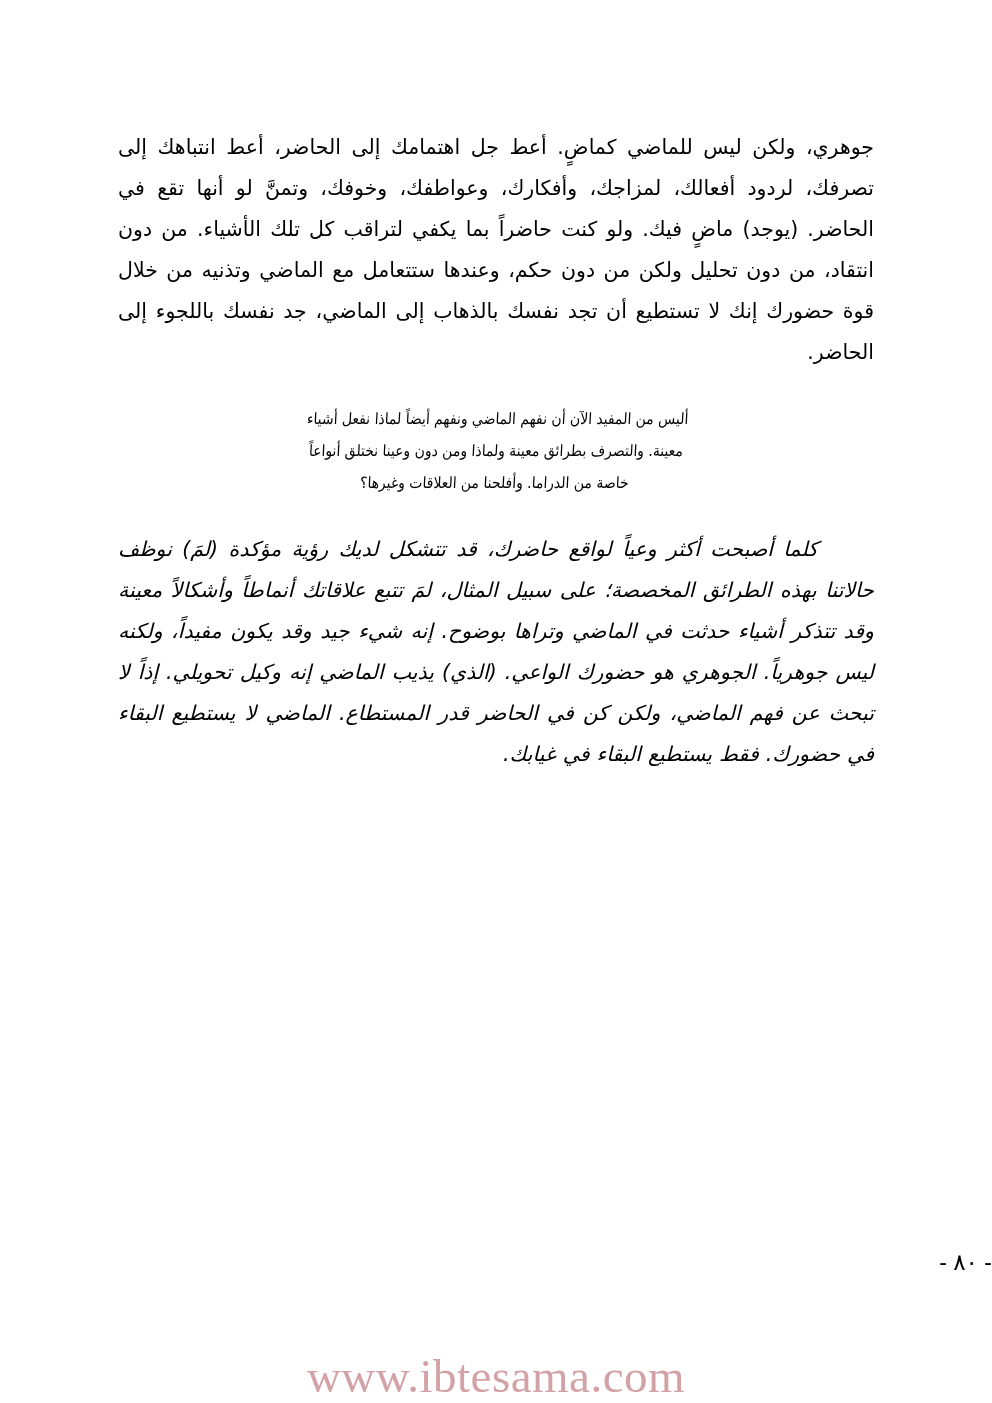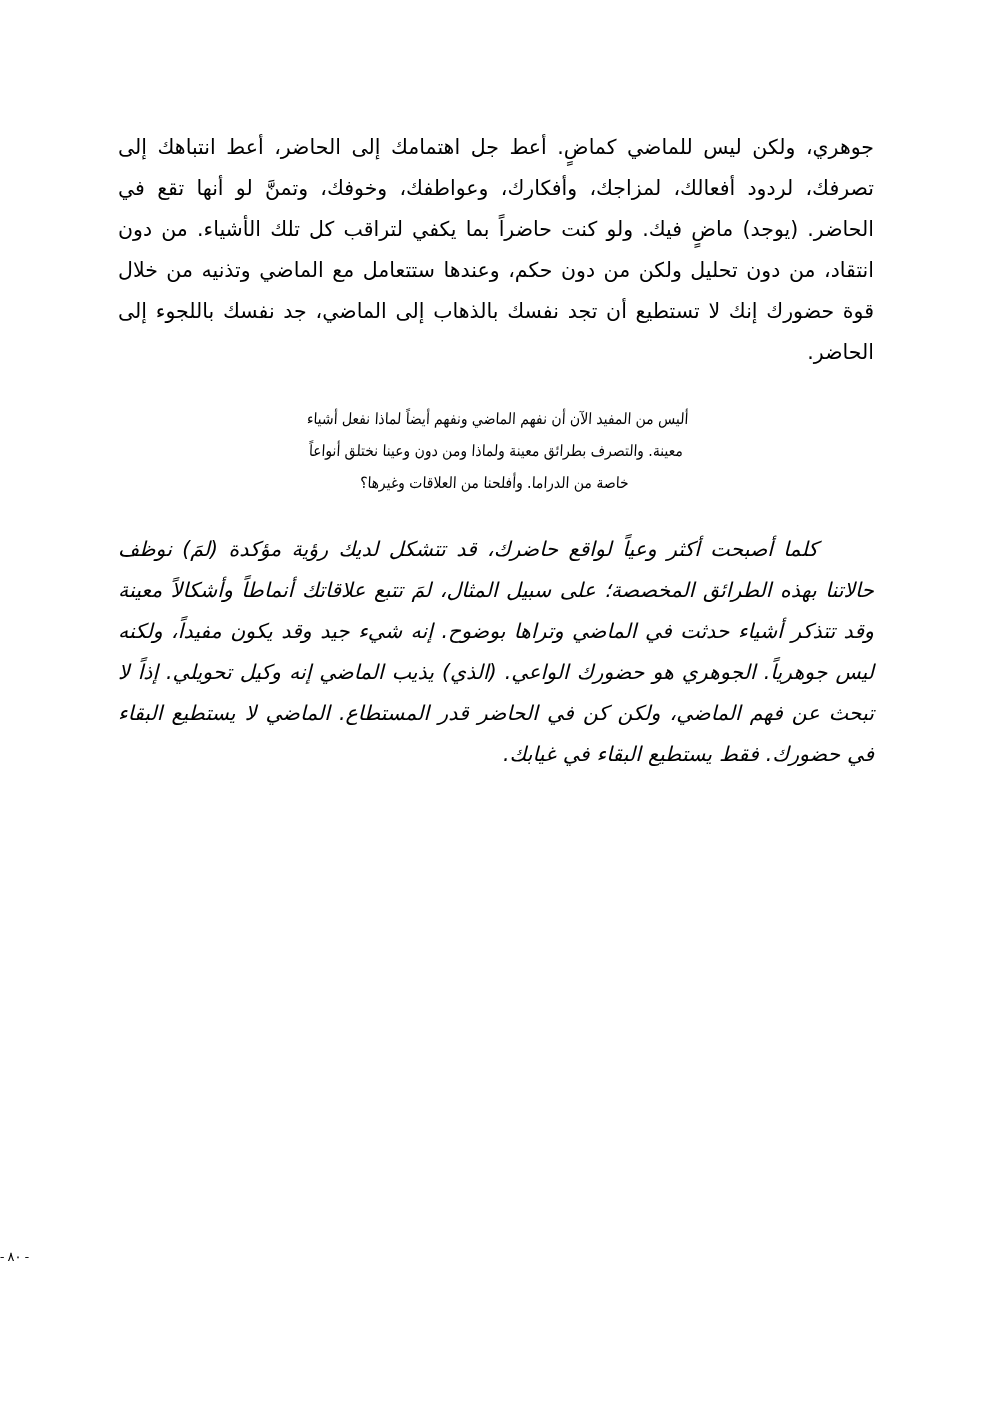--- a/index.html
+++ b/index.html
@@ -83,23 +83,23 @@
   
   .gap-before-quote { height: 30px; }
   .gap-after-quote  { height: 30px; }
 
   
   .page-number {
     position: absolute;
     top: 1240px;
     left: 0;
     right: 0;
-    text-align: left;
-    font-family: Liberation Serif, serif;
-    font-size: 13px;
+    text-align: right;
+    font-family: Liberation Sans, sans-serif;
+    font-size: 23px;
     color: #000000;
     letter-spacing: 2px;
     direction: rtl;
   }
 
   
   .watermark {
     position: absolute;
     top: 1340px;
     left: 0;
@@ -134,14 +134,15 @@
     </blockquote>
 
     <div class="gap-after-quote"></div>
 
     <p class="body-paragraph indented">كلما أصبحت أكثر وعياً لواقع حاضرك، قد تتشكل لديك رؤية مؤكدة (لمَ) نوظف حالاتنا بهذه الطرائق المخصصة؛ على سبيل المثال، لمَ تتبع علاقاتك أنماطاً وأشكالاً معينة وقد تتذكر أشياء حدثت في الماضي وتراها بوضوح. إنه شيء جيد وقد يكون مفيداً، ولكنه ليس جوهرياً. الجوهري هو حضورك الواعي. (الذي) يذيب الماضي إنه وكيل تحويلي. إذاً لا تبحث عن فهم الماضي، ولكن كن في الحاضر قدر المستطاع. الماضي لا يستطيع البقاء في حضورك. فقط يستطيع البقاء في غيابك.</p>
 
   </div>
 
   <div class="page-number">- ٨٠ -</div>
 
+  <div class="watermark">www.ibtesama.com</div>
 
 </div>
 
 </body></html>

